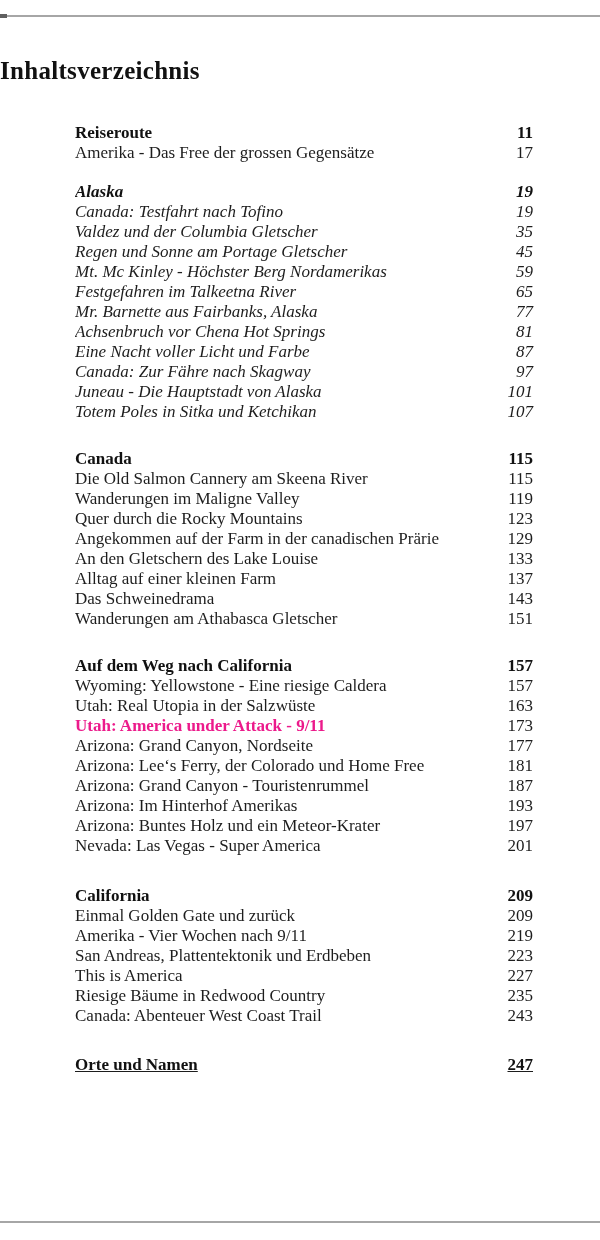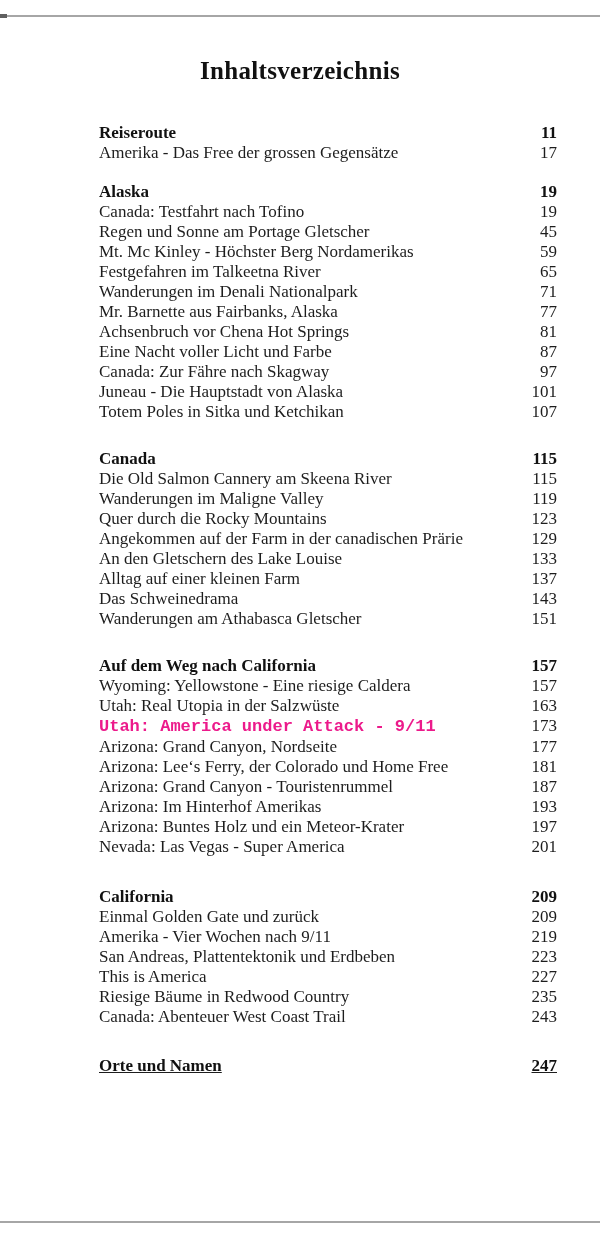--- a/index.html
+++ b/index.html
@@ -32,51 +32,49 @@
     width: 7px;
     height: 4px;
     background: #5f5f5f;
   }
   h1.title {
     position: absolute;
     top: 57px;
     left: 0;
     width: 600px;
     margin: 0;
-    text-align: center;
     font-size: 25px;
     font-weight: bold;
     letter-spacing: 0.3px;
     color: #111111;
   }
   .toc {
     position: absolute;
     top: 123px;
     left: 75px;
     width: 458px;
-    margin-left: 24px;
   }
   .section { margin-top: 0; }
-  .toc .section:nth-child(2) { margin-top: 19px; }
+  .toc .section:nth-child(2) { margin-top: 19px; font-style: italic; }
   .toc .section:nth-child(3) { margin-top: 27px; }
   .toc .section:nth-child(4) { margin-top: 27px; }
   .toc .section:nth-child(5) { margin-top: 30px; }
   .toc .section:nth-child(6) { margin-top: 29px; text-decoration: underline; }
   .row {
     display: flex;
     justify-content: space-between;
     align-items: baseline;
     font-size: 17px;
     line-height: 20px;
     white-space: nowrap;
   }
   .row .t { flex: 1 1 auto; overflow: hidden; }
   .row .num { flex: 0 0 auto; text-align: center; padding-left: 8px; }
   .row.header .t, .row.header .num { font-weight: bold; color: #111111; }
-  .row.hl .t { font-weight: bold; font-family: Liberation Mono, monospace; }
+  .row.hl .t { font-weight: bold; }
 </style>
 </head>
 <body>
 
 <div class="page">
   <div class="rule top"></div>
   <div class="rule-notch"></div>
   <h1 class="title">Inhaltsverzeichnis</h1>
   <div class="toc" id="toc">
       <div class="section">
@@ -92,34 +90,34 @@
       <div class="section">
         <div class="row header">
           <span class="t">Alaska</span>
           <span class="num">19</span>
         </div>
         <div class="row">
           <span class="t">Canada: Testfahrt nach Tofino</span>
           <span class="num">19</span>
         </div>
         <div class="row">
+          <span class="t">Valdez und der Columbia Gletscher</span>
+          <span class="num">35</span>
+        </div>
+        <div class="row">
           <span class="t">Regen und Sonne am Portage Gletscher</span>
           <span class="num">45</span>
         </div>
         <div class="row">
           <span class="t">Mt. Mc Kinley - Höchster Berg Nordamerikas</span>
           <span class="num">59</span>
         </div>
         <div class="row">
           <span class="t">Festgefahren im Talkeetna River</span>
           <span class="num">65</span>
-        </div>
-        <div class="row">
-          <span class="t">Wanderungen im Denali Nationalpark</span>
-          <span class="num">71</span>
         </div>
         <div class="row">
           <span class="t">Mr. Barnette aus Fairbanks, Alaska</span>
           <span class="num">77</span>
         </div>
         <div class="row">
           <span class="t">Achsenbruch vor Chena Hot Springs</span>
           <span class="num">81</span>
         </div>
         <div class="row">

